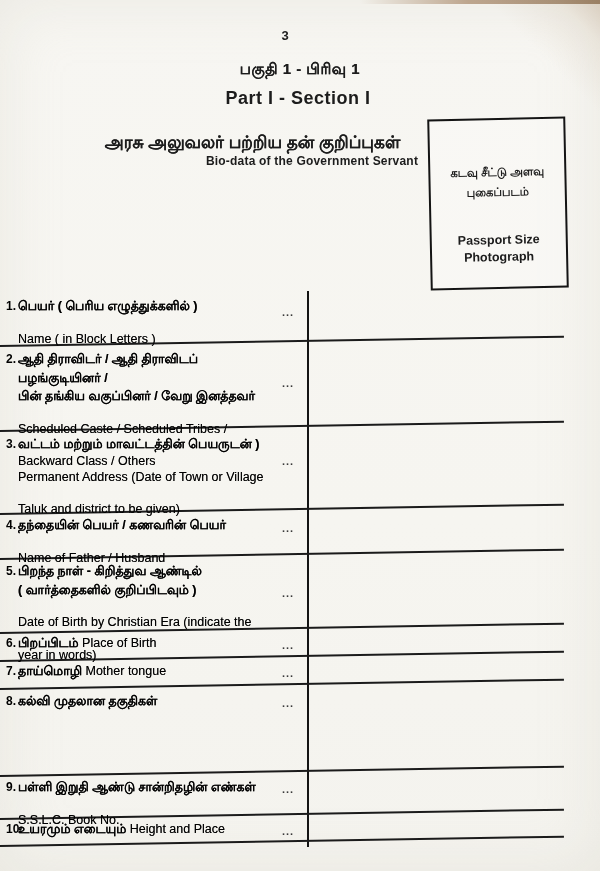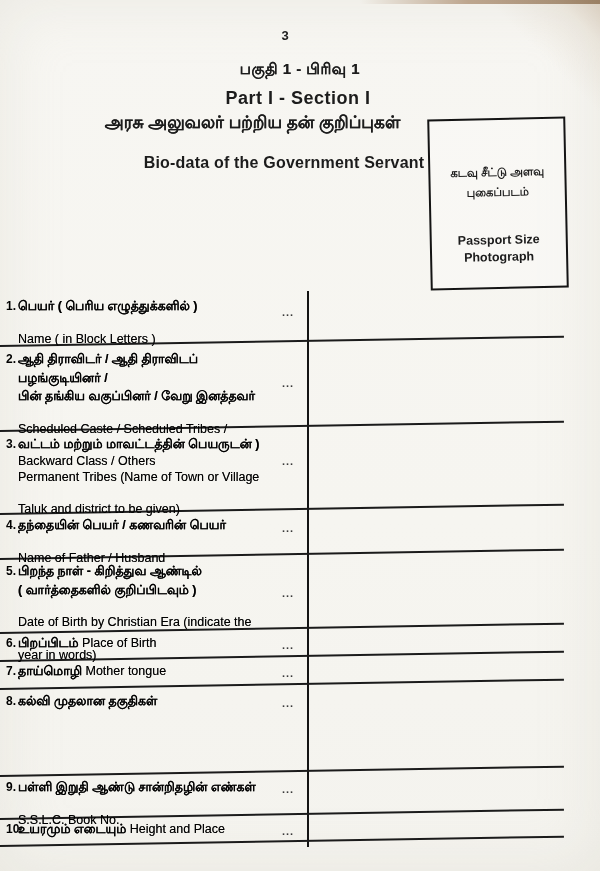--- a/index.html
+++ b/index.html
@@ -24,22 +24,22 @@
   .top-streak{
     position:absolute;top:0;right:0;width:240px;height:4px;
     background:linear-gradient(90deg,rgba(0,0,0,0) 0%,rgba(146,105,66,0.55) 45%,rgba(120,85,50,0.65) 100%);
     pointer-events:none;
   }
   .txt{position:absolute;color:#1c1c1c;}
   .center{text-align:center;}
   .pageno{left:270px;top:28px;width:30px;font-size:13px;font-weight:700;text-align:center;}
   .h-ta1{left:0;top:60px;width:600px;font-size:15px;font-weight:700;letter-spacing:0.5px;}
   .h-en1{left:0;top:88px;width:596px;font-size:18px;font-weight:700;letter-spacing:0.5px;}
-  .h-ta2{left:0;top:113px;width:505px;font-size:17px;font-weight:700;}
-  .h-en2{left:0;top:154px;width:568px;font-size:16px;font-weight:700;letter-spacing:0.2px;}
+  .h-ta2{left:0;top:133px;width:505px;font-size:17px;font-weight:700;}
+  .h-en2{left:0;top:154px;width:568px;font-size:12px;font-weight:700;letter-spacing:0.2px;padding-left:28px;}
   .ta{font-weight:700;text-shadow:0 0 0.5px rgba(35,35,35,0.85);}
   .en{font-weight:400;text-shadow:0 0 0.4px rgba(45,45,45,0.75);margin-top:14px;}
   
   .photo-box{
     position:absolute;left:429px;top:118px;width:134px;height:167px;
     border:2px solid #141414;background:rgba(255,255,255,0.25);
     transform:rotate(-1.2deg);transform-origin:50% 50%;
     text-align:center;color:#1c1c1c;
   }
   .photo-box .ta-line{font-size:11.5px;font-weight:700;line-height:20px;}
@@ -123,21 +123,21 @@
       <div class="en">Scheduled Caste / Scheduled Tribes /</div>
       <div class="en">Backward Class / Others</div>
     </div>
     <span class="dots" style="top:24px">...</span>
   </div>
 
   <div class="row" style="top:435px">
     <span class="num">3.</span>
     <div class="body">
       <div class="ta">வட்டம் மற்றும் மாவட்டத்தின் பெயருடன் )</div>
-      <div class="en">Permanent Tribes (Name of Town or Village</div>
+      <div class="en">Permanent Address (Date of Town or Village</div>
       <div class="en">Taluk and district to be given)</div>
     </div>
     <span class="dots" style="top:17px">...</span>
   </div>
 
   <div class="row" style="top:516px">
     <span class="num">4.</span>
     <div class="body">
       <div class="ta">தந்தையின் பெயர் / கணவரின் பெயர்</div>
       <div class="en">Name of Father / Husband</div>

